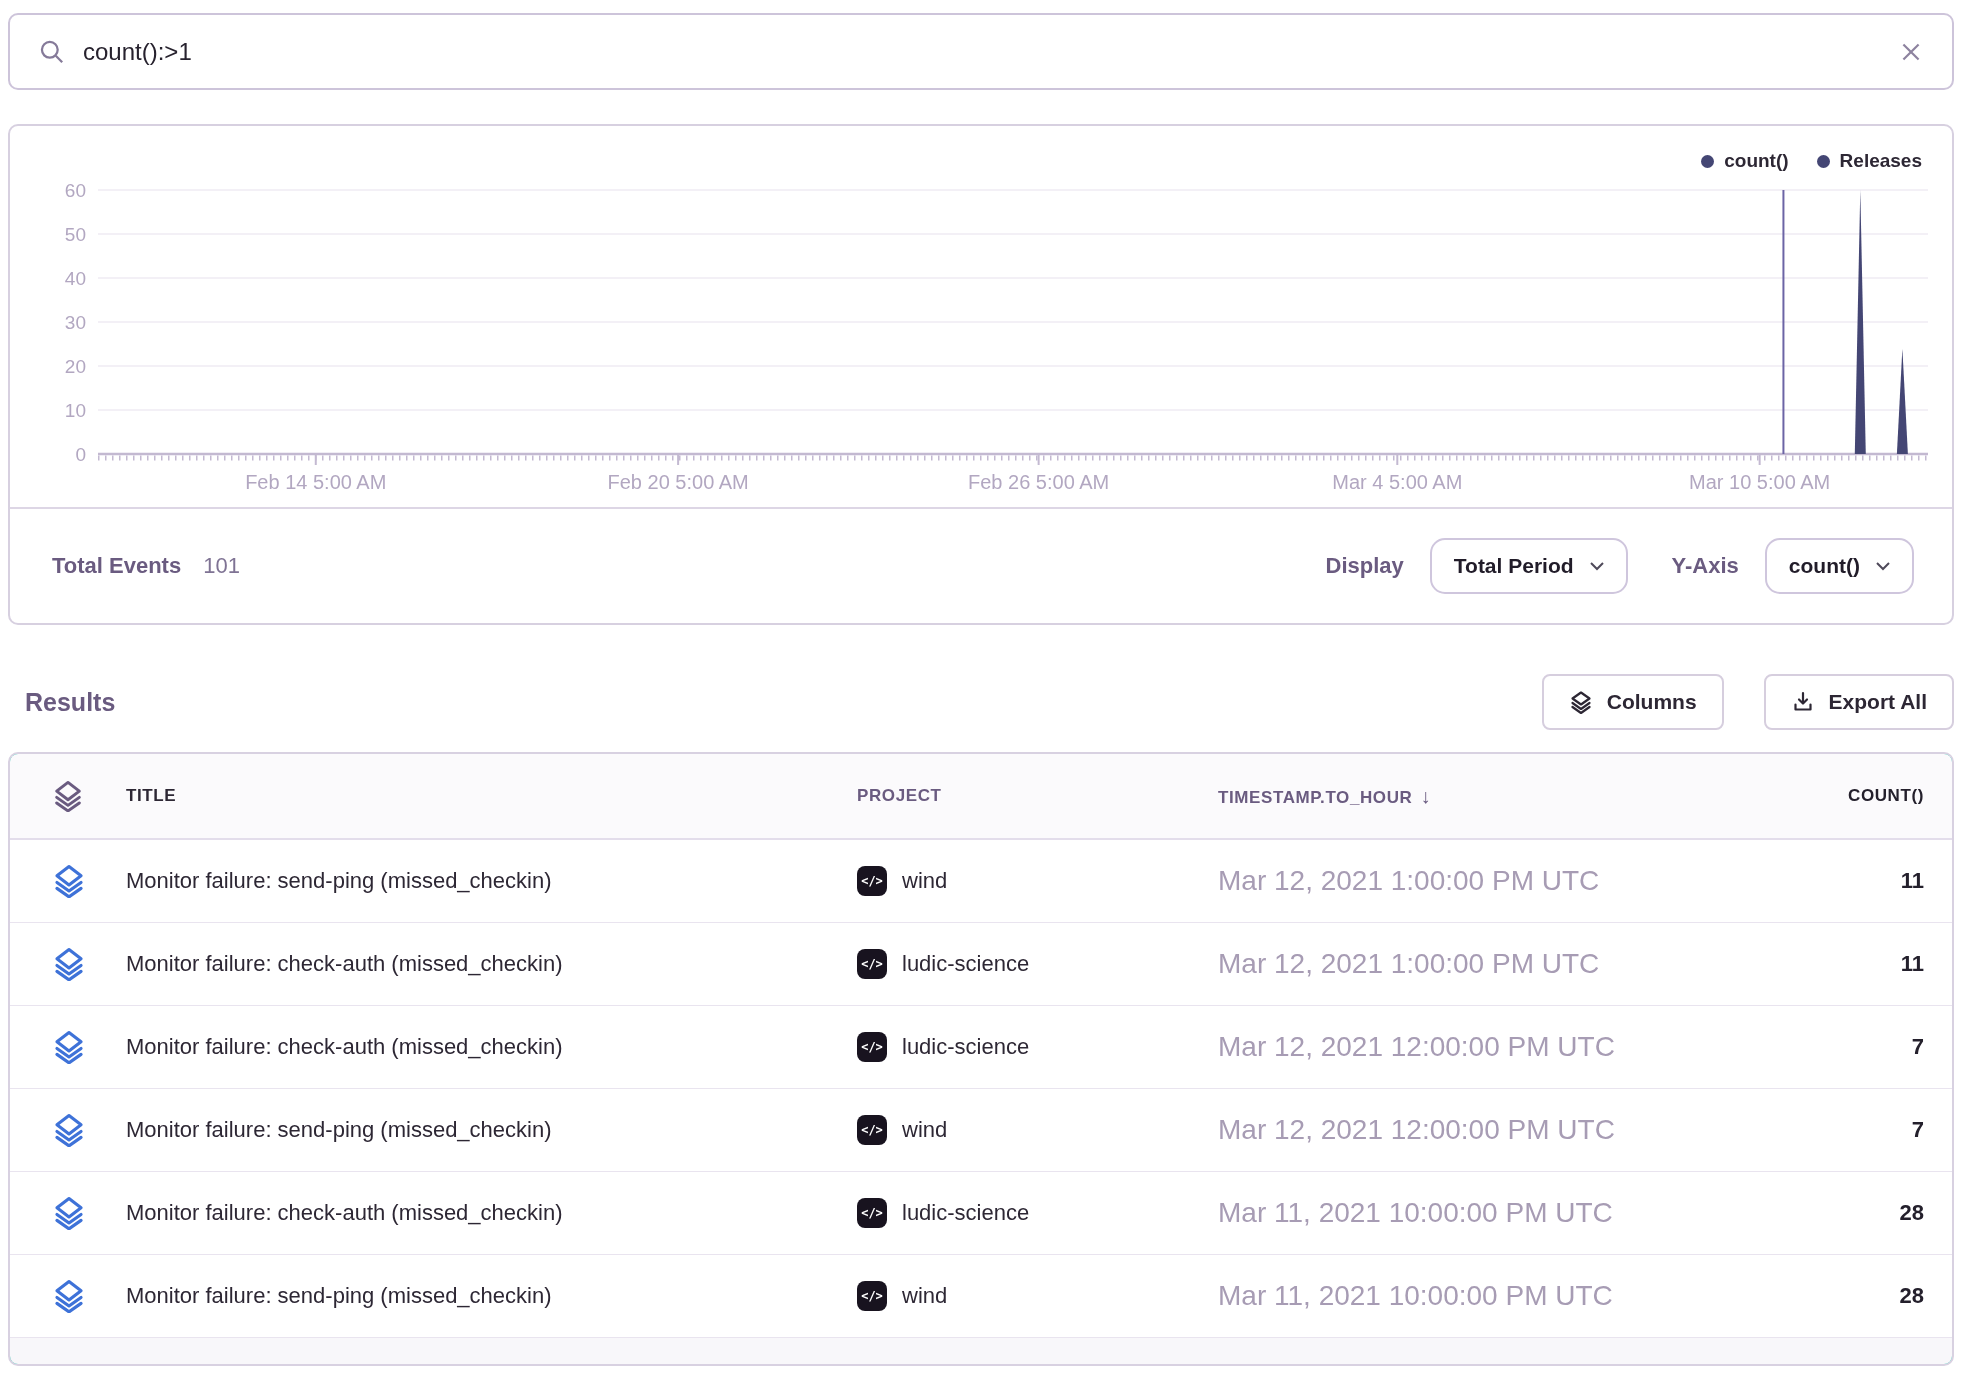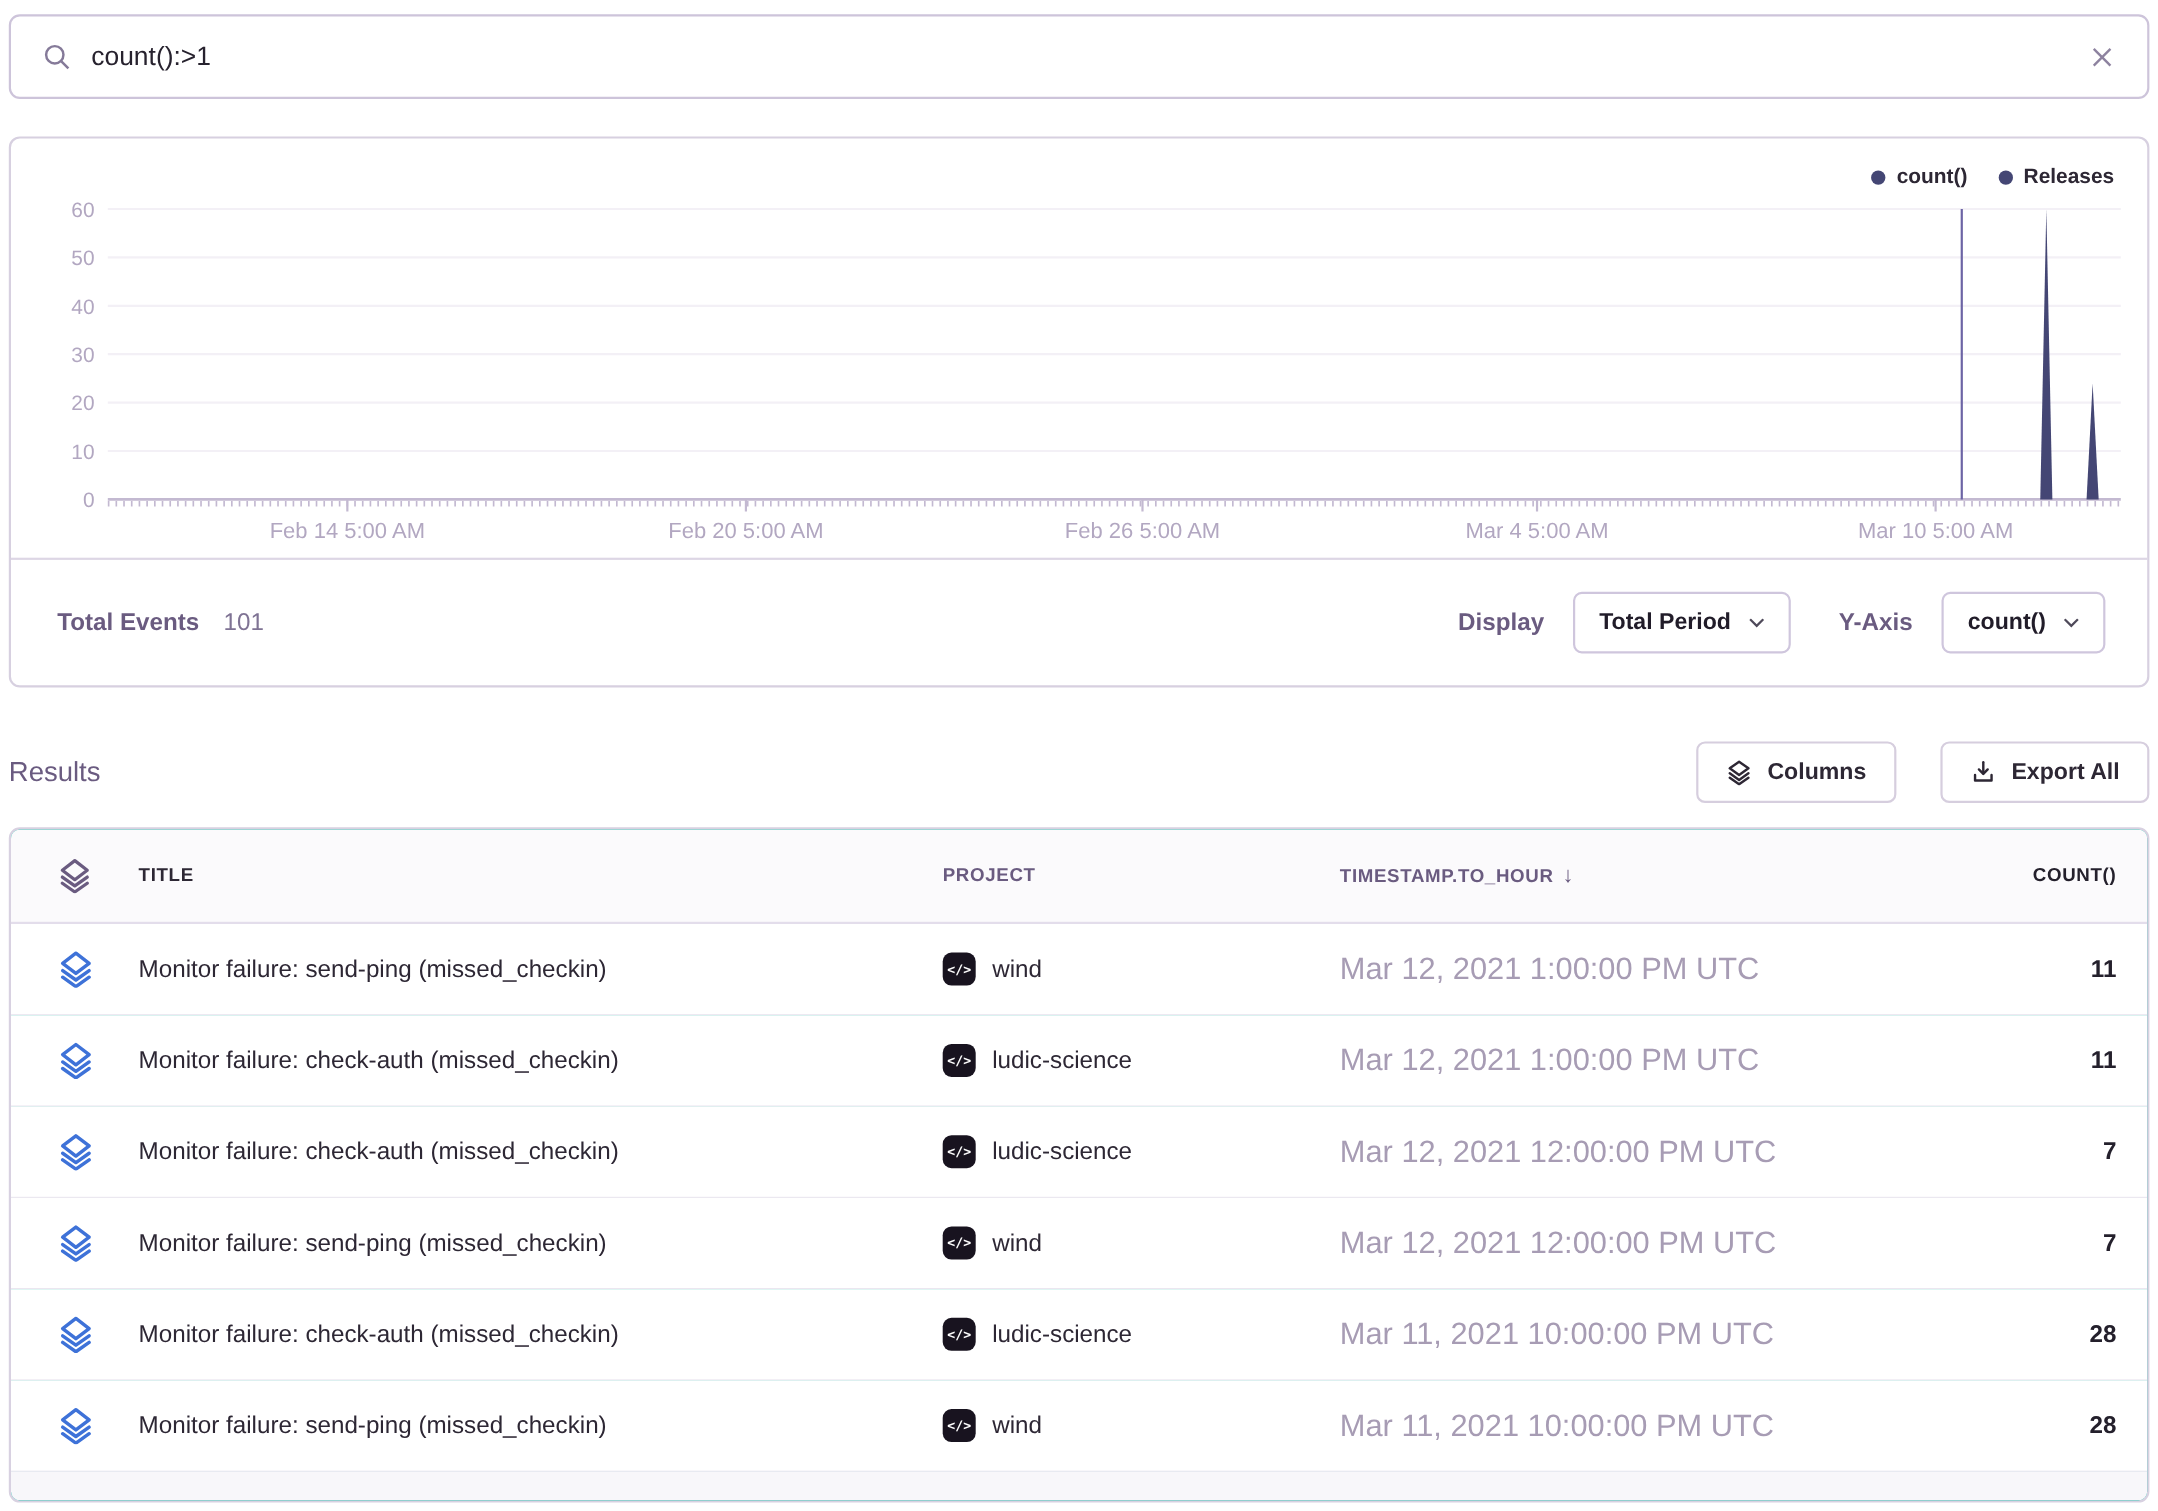--- a/index.html
+++ b/index.html
@@ -24,26 +24,26 @@
   .ytick { font-size: 19px; fill: #b2a7c1; font-family: "Liberation Sans", sans-serif; }
   .xtick { font-size: 20px; fill: #b2a7c1; font-family: "Liberation Sans", sans-serif; }
   .chart-footer { position: absolute; left: 0; right: 0; bottom: 0; height: 116px;
     border-top: 2px solid #ddd6e5; display: flex; align-items: center; padding: 0 38px 0 42px; }
   .footer-label { font-size: 22px; font-weight: 700; color: #6a5b80; }
   .footer-value { font-size: 22px; color: #7f7394; margin-left: 22px; }
   .footer-right { margin-left: auto; display: flex; align-items: center; }
   .dropdown { height: 56px; border: 2px solid #cfc6dd; border-radius: 8px; background: #fff;
     display: flex; align-items: center; gap: 16px; padding: 0 22px; font-size: 21px;
     font-weight: 600; color: #211c29; cursor: pointer; }
-  .gap-26 { margin-left: 26px; } .gap-40 { margin-left: 44px; }
+  .gap-26 { margin-left: 26px; border-radius: 15px; } .gap-40 { margin-left: 44px; }
 
   
   .results-row { position: absolute; left: 8px; top: 672px; width: 1946px; height: 60px;
     display: flex; align-items: center; }
-  .results-heading { font-size: 25px; font-weight: 400; color: #6a5b80; margin: 0; }
+  .results-heading { font-size: 25px; font-weight: 700; color: #6a5b80; margin: 17px; }
   .btn-group { margin-left: auto; display: flex; gap: 40px; }
   .btn { height: 56px; border: 2px solid #d6cede; border-radius: 8px; background: #fff;
     display: flex; align-items: center; gap: 14px; padding: 0 25px; font-size: 21px;
     font-weight: 600; color: #2d2734; cursor: pointer; }
 
   
   .table { position: absolute; left: 8px; top: 752px; width: 1946px;
     border: 2px solid #d8d1e1; border-radius: 10px; background: #14b8a6; overflow: hidden; }
   .grid-cols { display: grid; grid-template-columns: 112px 735px 361px 470px 1fr; align-items: center; }
   .thead { height: 86px; background: #fbfafc; border-bottom: 2px solid #e3ddeb;

